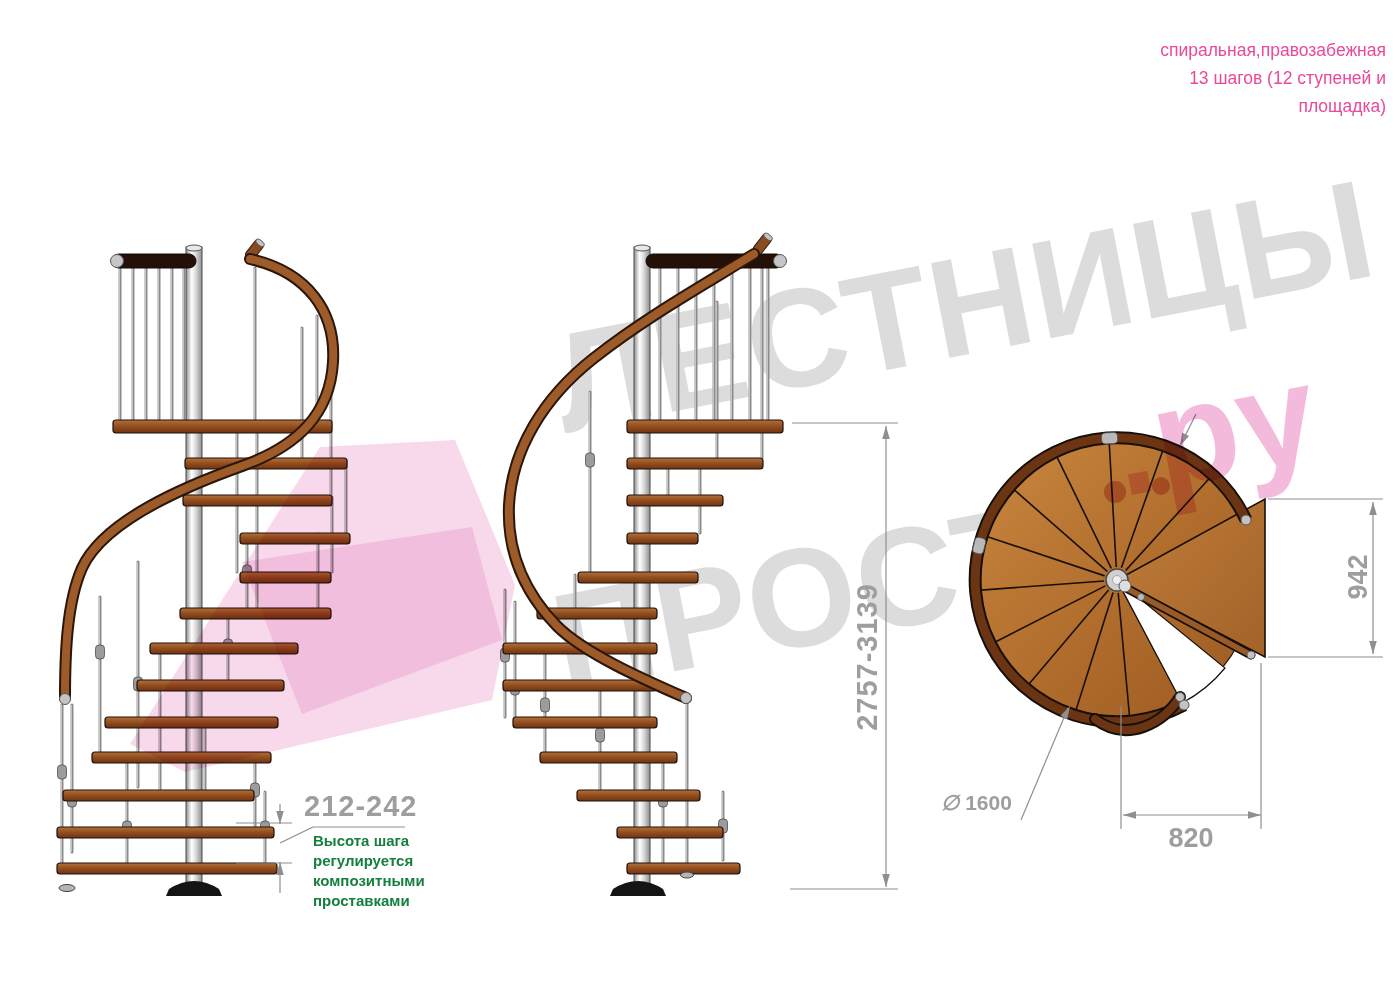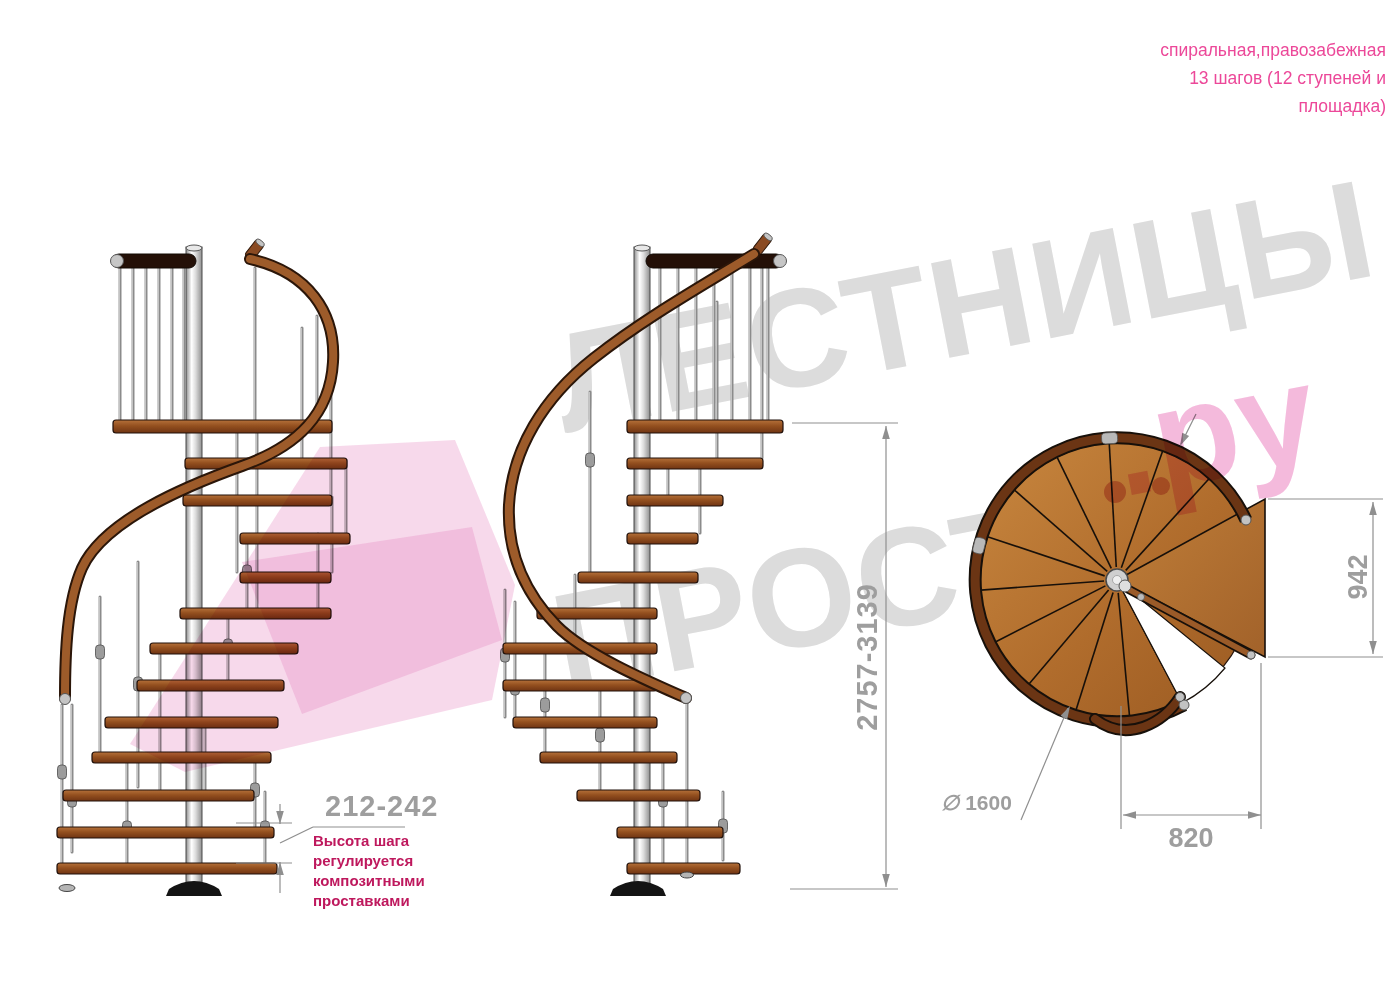--- a/index.html
+++ b/index.html
@@ -10,21 +10,21 @@
   .wm-gray{color:#dcdcdc;font-size:140px;transform:rotate(-11deg);z-index:1;}
   .wm-pink{color:#f2a9d4;font-size:140px;transform:rotate(-11deg);z-index:3;
            mix-blend-mode:multiply;opacity:.8;}
   #drawing{position:absolute;left:0;top:0;z-index:2;}
   .lbl{position:absolute;z-index:4;color:#9e9e9e;font-weight:bold;}
   .lbl-rot{transform:rotate(-90deg);text-align:center;}
   .dim-num{font-size:29px;letter-spacing:1px;white-space:nowrap;}
   #header-text{position:absolute;right:14px;top:36px;width:340px;text-align:right;
                font-size:17.5px;line-height:1.6;color:#ec4899;white-space:pre-line;z-index:4;}
   #note-text{position:absolute;left:313px;top:831px;font-size:15px;font-weight:bold;
-             line-height:1.33;color:#be185d;white-space:pre-line;z-index:4;}
+             line-height:1.33;color:#15803d;white-space:pre-line;z-index:4;}
   .diam-sym{font-style:italic;}
 </style>
 </head>
 <body>
 
 <div class="canvas">
 
   <div class="wm wm-gray" style="left:540px;top:306px;">ЛЕСТНИЦЫ</div>
   <div class="wm wm-gray" style="left:540px;top:566px;">ПРОСТО</div>
 
@@ -295,21 +295,21 @@
         <polygon points="1180,446 1182.2834075323212,432.64986704031236 1189.114242284195,435.9814877559093" fill="#8f8f8f"></polygon>
       </g>
   </svg>
 
   <div class="wm wm-pink" style="left:1098px;top:370px;">.ру</div>
 
   <div id="header-text">спиральная,правозабежная
 13 шагов (12 ступеней и
 площадка)</div>
 
-  <div class="lbl dim-num" style="left:325px;top:790px;">212-242</div>
+  <div class="lbl dim-num" style="left:304px;top:790px;">212-242</div>
 
   <div id="note-text">Высота шага
 регулируется
 композитными
 проставками</div>
 
   <div class="lbl dim-num lbl-rot" style="left:786px;top:642px;width:160px;height:30px;">2757-3139</div>
 
   <div class="lbl lbl-rot" style="left:1307px;top:563px;width:100px;height:28px;font-size:27px;">942</div>
 

